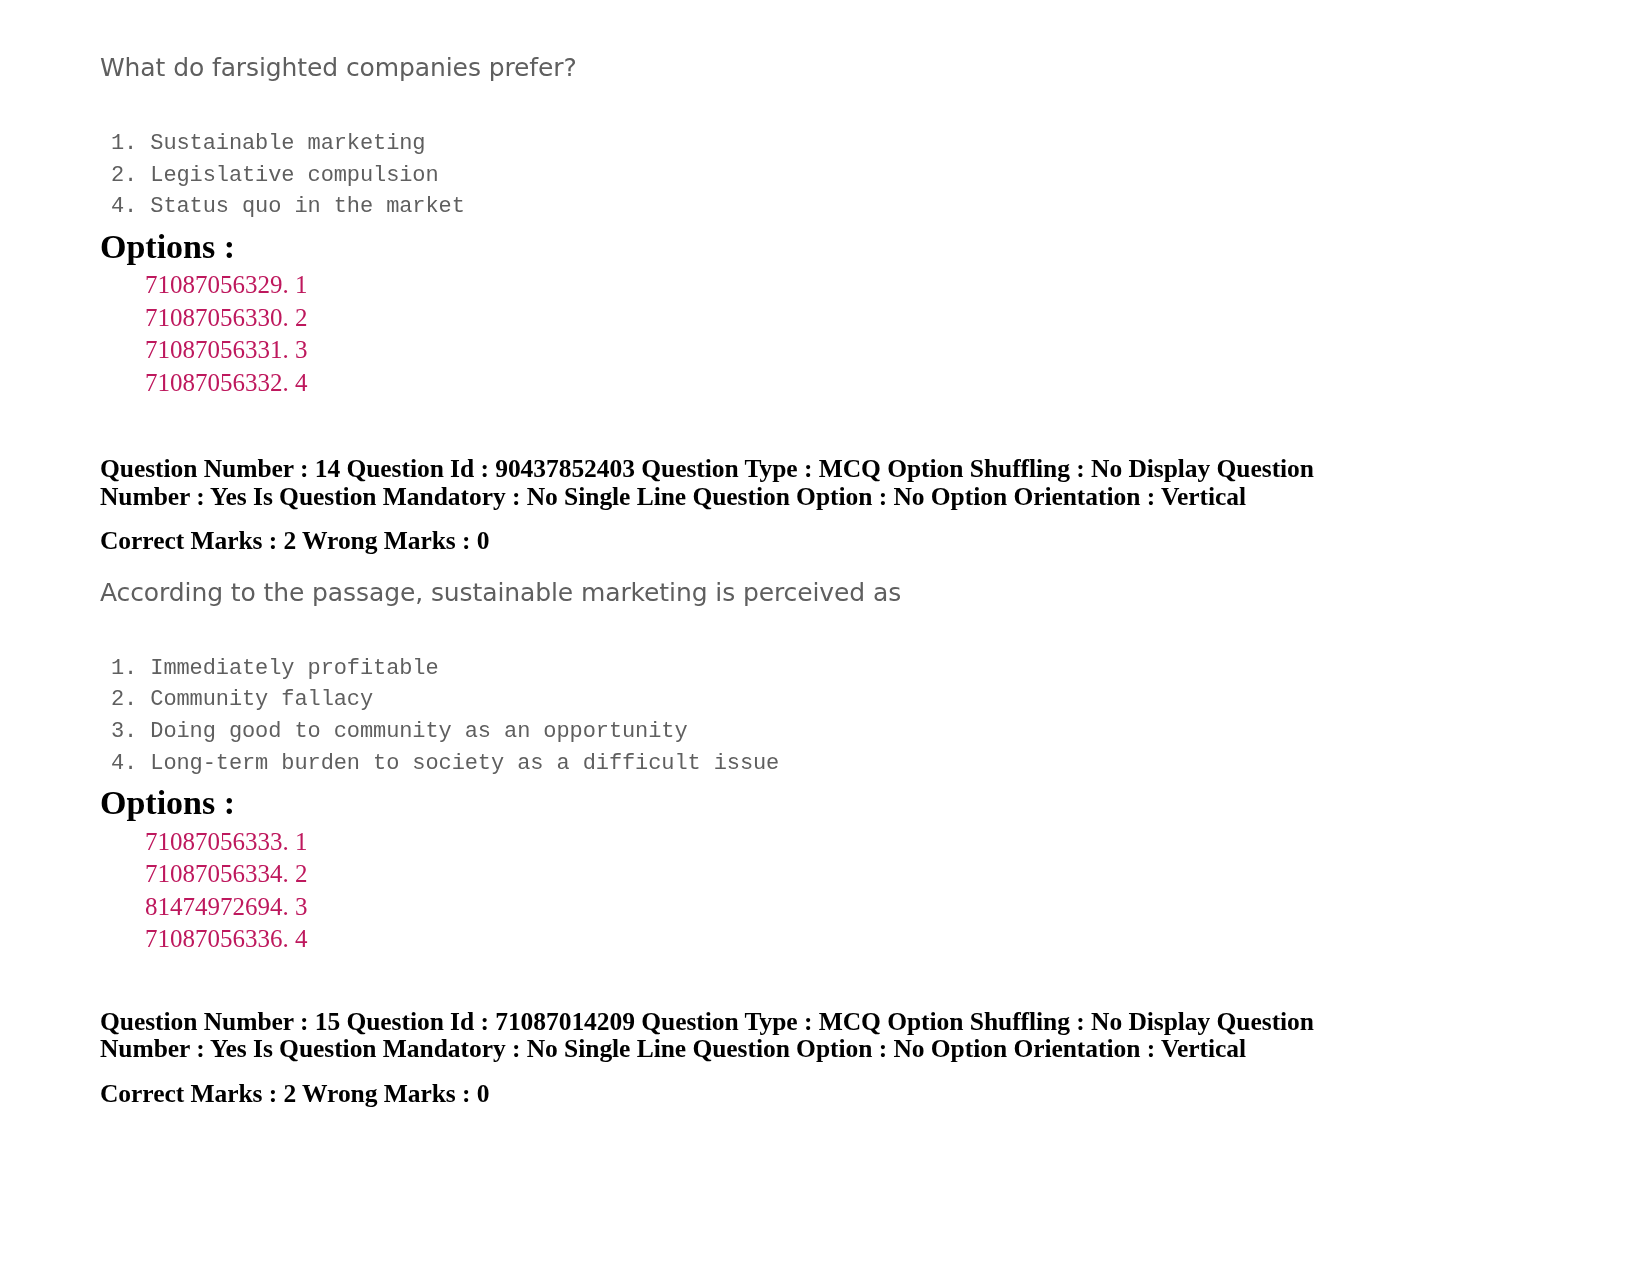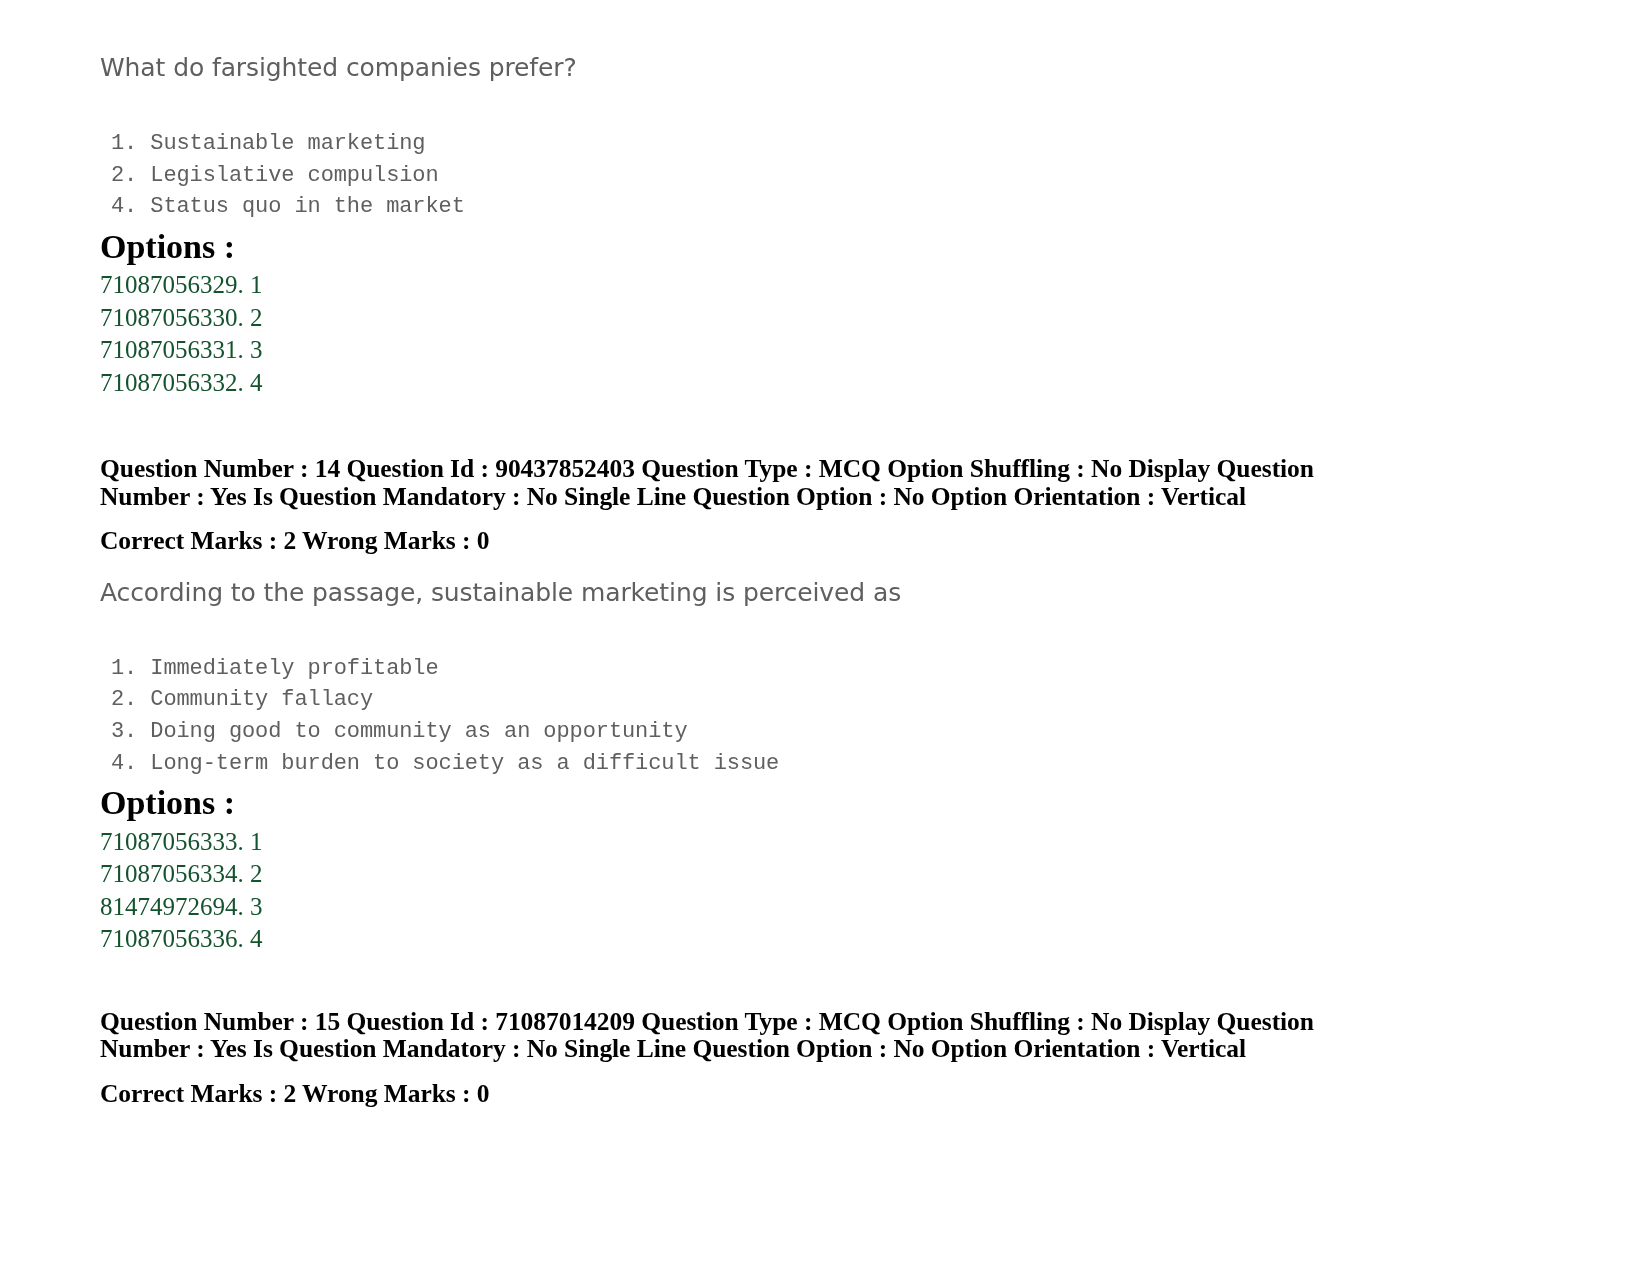--- a/index.html
+++ b/index.html
@@ -58,22 +58,23 @@
   }
   .option-ids {
     list-style: none;
     margin: 0;
     padding: 0;
   }
   .option-ids li {
     font-family: "Liberation Serif", serif;
     font-size: 25px;
     line-height: 1.3;
-    color: #14532d;
+    color: #be185d;
     white-space: pre;
+    margin-left: 45px;
   }
 
   
   .meta {
     font-family: "Liberation Serif", serif;
     font-weight: bold;
     font-size: 25.5px;
     line-height: 1.08;
     color: #000000;
     letter-spacing: -0.05px;

